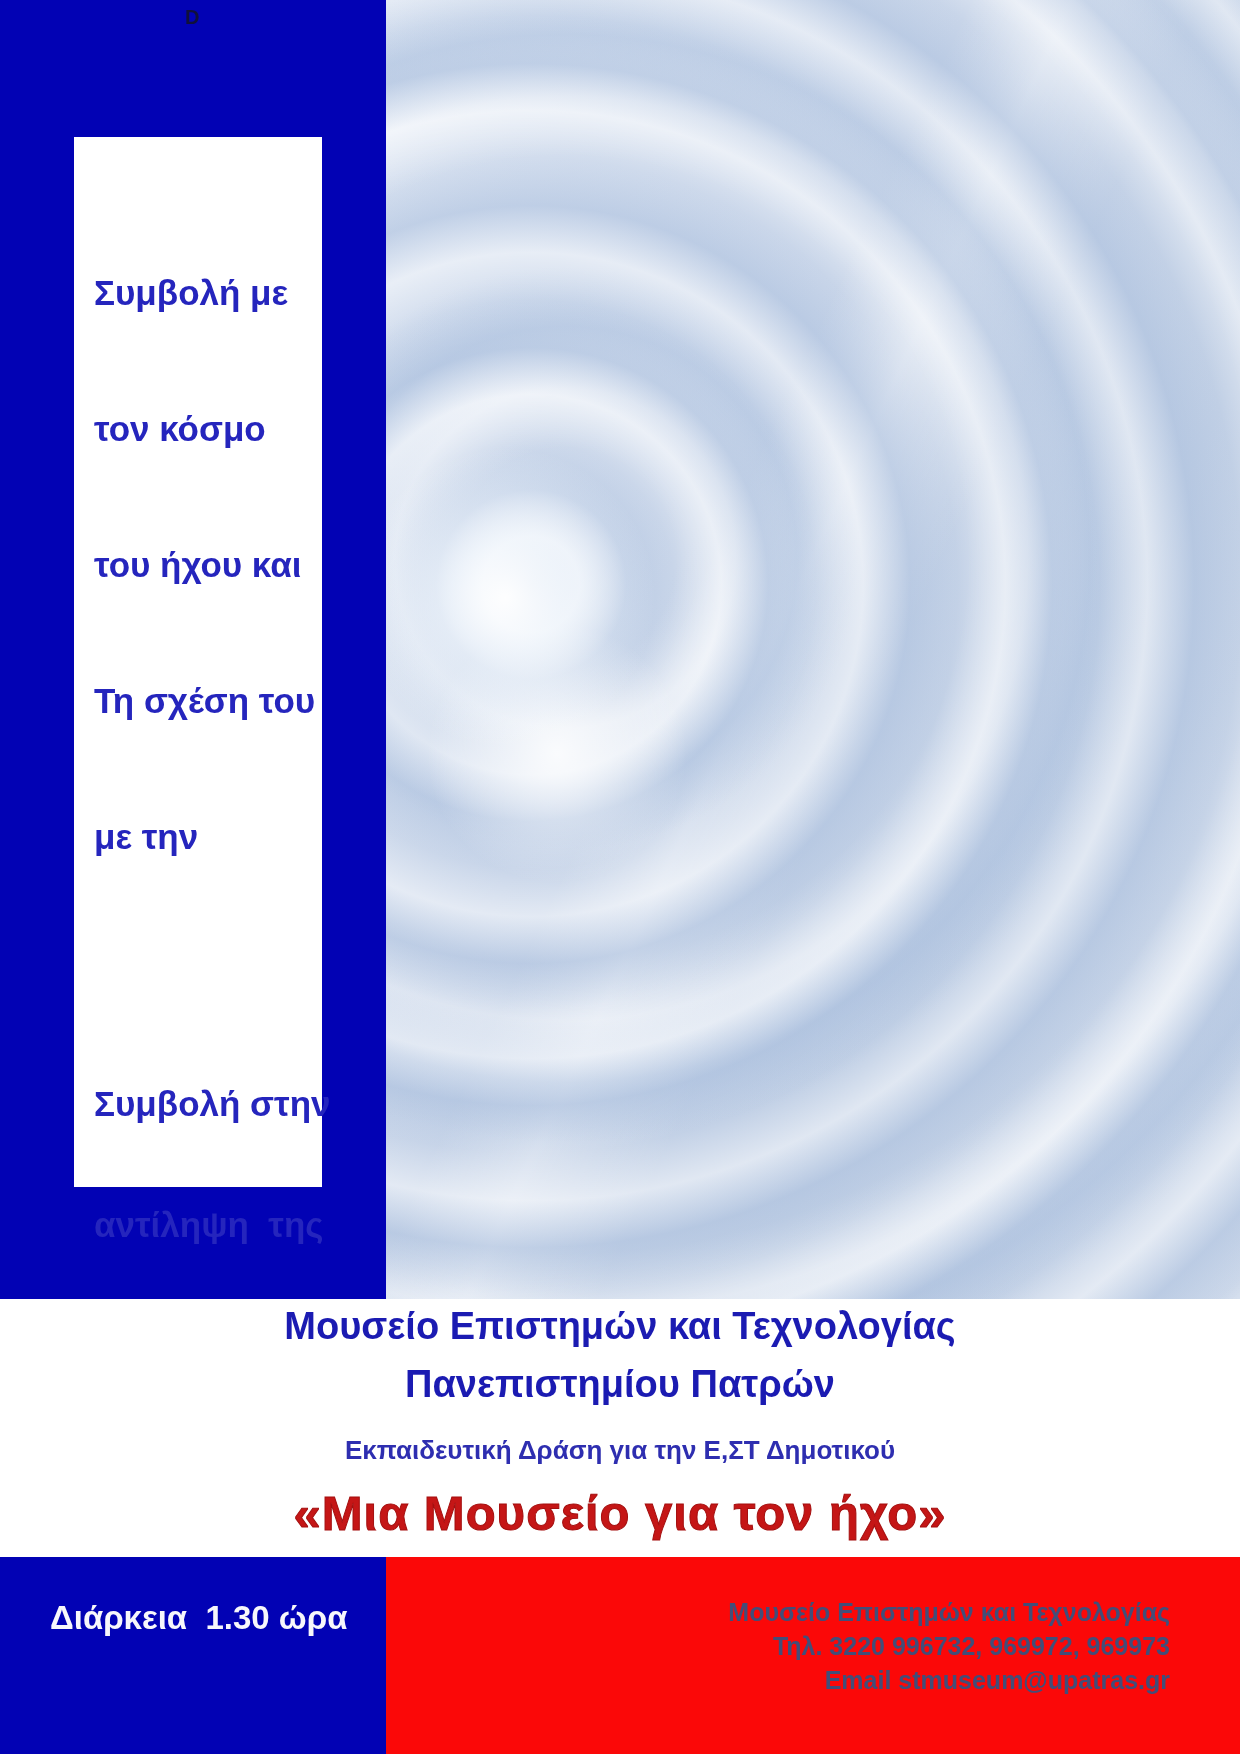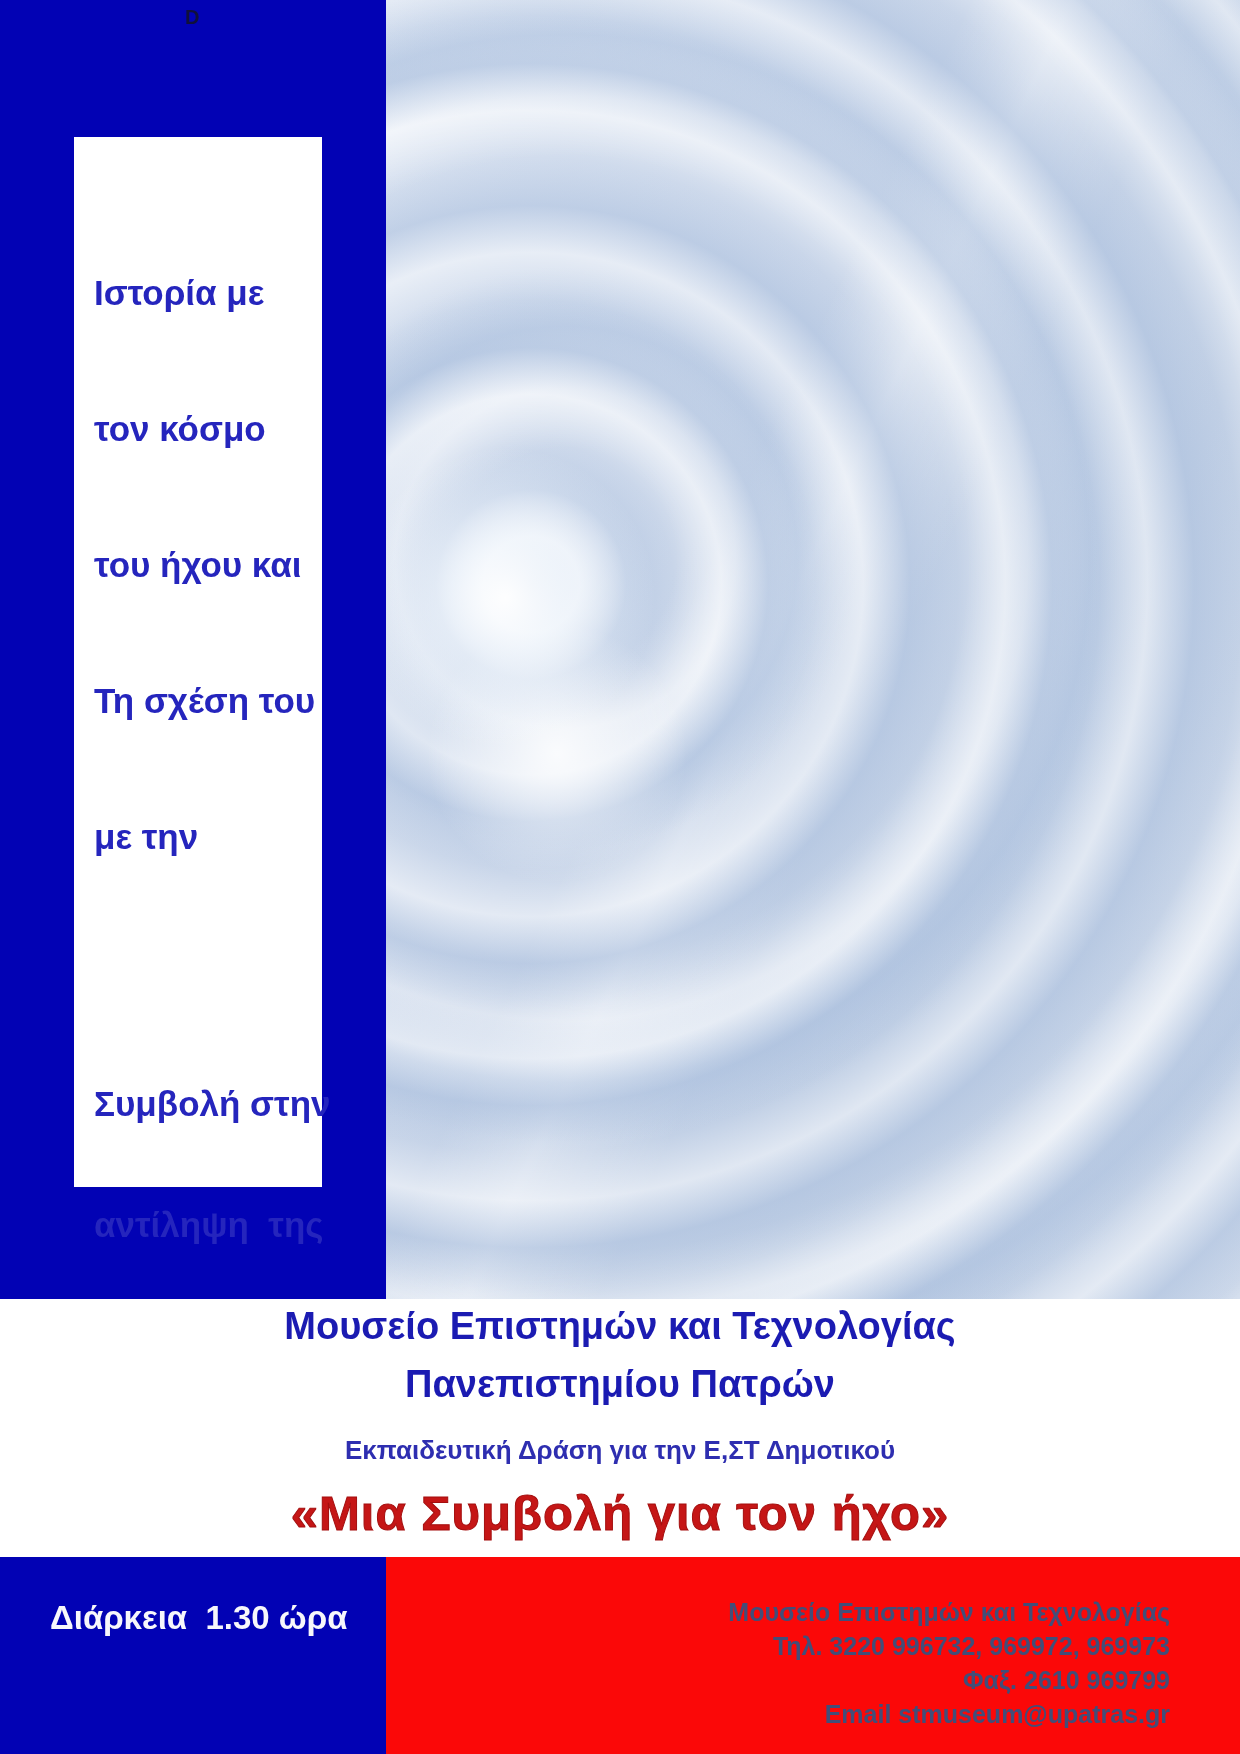--- a/index.html
+++ b/index.html
@@ -89,46 +89,45 @@
 <div class="poster">
 
   <div class="blue-band">
     <span class="top-mark">D</span>
   </div>
 
   <div class="water"></div>
 
   <div class="info-box">
     <div class="p1">
-      <div class="line">Ιστορία με</div>
+      <div class="line">Συμβολή με</div>
       <div class="line">τον κόσμο</div>
       <div class="line">του ήχου και</div>
       <div class="line">Τη σχέση του</div>
       <div class="line">με την</div>
     </div>
     <div class="p2">
       <div class="line">Συμβολή στην</div>
       <div class="line">αντίληψη  της</div>
       <div class="line">φύσης</div>
       <div class="line last">του ήχου.</div>
     </div>
 
   </div>
 
   <div class="titles">
     <div class="museum-line l1">Μουσείο Επιστημών και Τεχνολογίας</div>
     <div class="museum-line l2">Πανεπιστημίου Πατρών</div>
     <div class="activity-line">Εκπαιδευτική Δράση για την Ε,ΣΤ Δημοτικού</div>
-    <div class="main-title">«Μια Συμβολή για τον ήχο»</div>
+    <div class="main-title">«Μια Μουσείο για τον ήχο»</div>
   </div>
 
   <div class="foot-blue">
     <div class="duration">Διάρκεια  1.30 ώρα</div>
   </div>
 
   <div class="foot-red">
     <div class="contact-line">Μουσείο Επιστημών και Τεχνολογίας</div>
     <div class="contact-line">Τηλ. 3220 996732, 969972, 969973</div>
-    <div class="contact-line">Φαξ. 2610 969799</div>
     <div class="contact-line">Email stmuseum@upatras.gr</div>
   </div>
 
 </div>
 
 </body></html>

